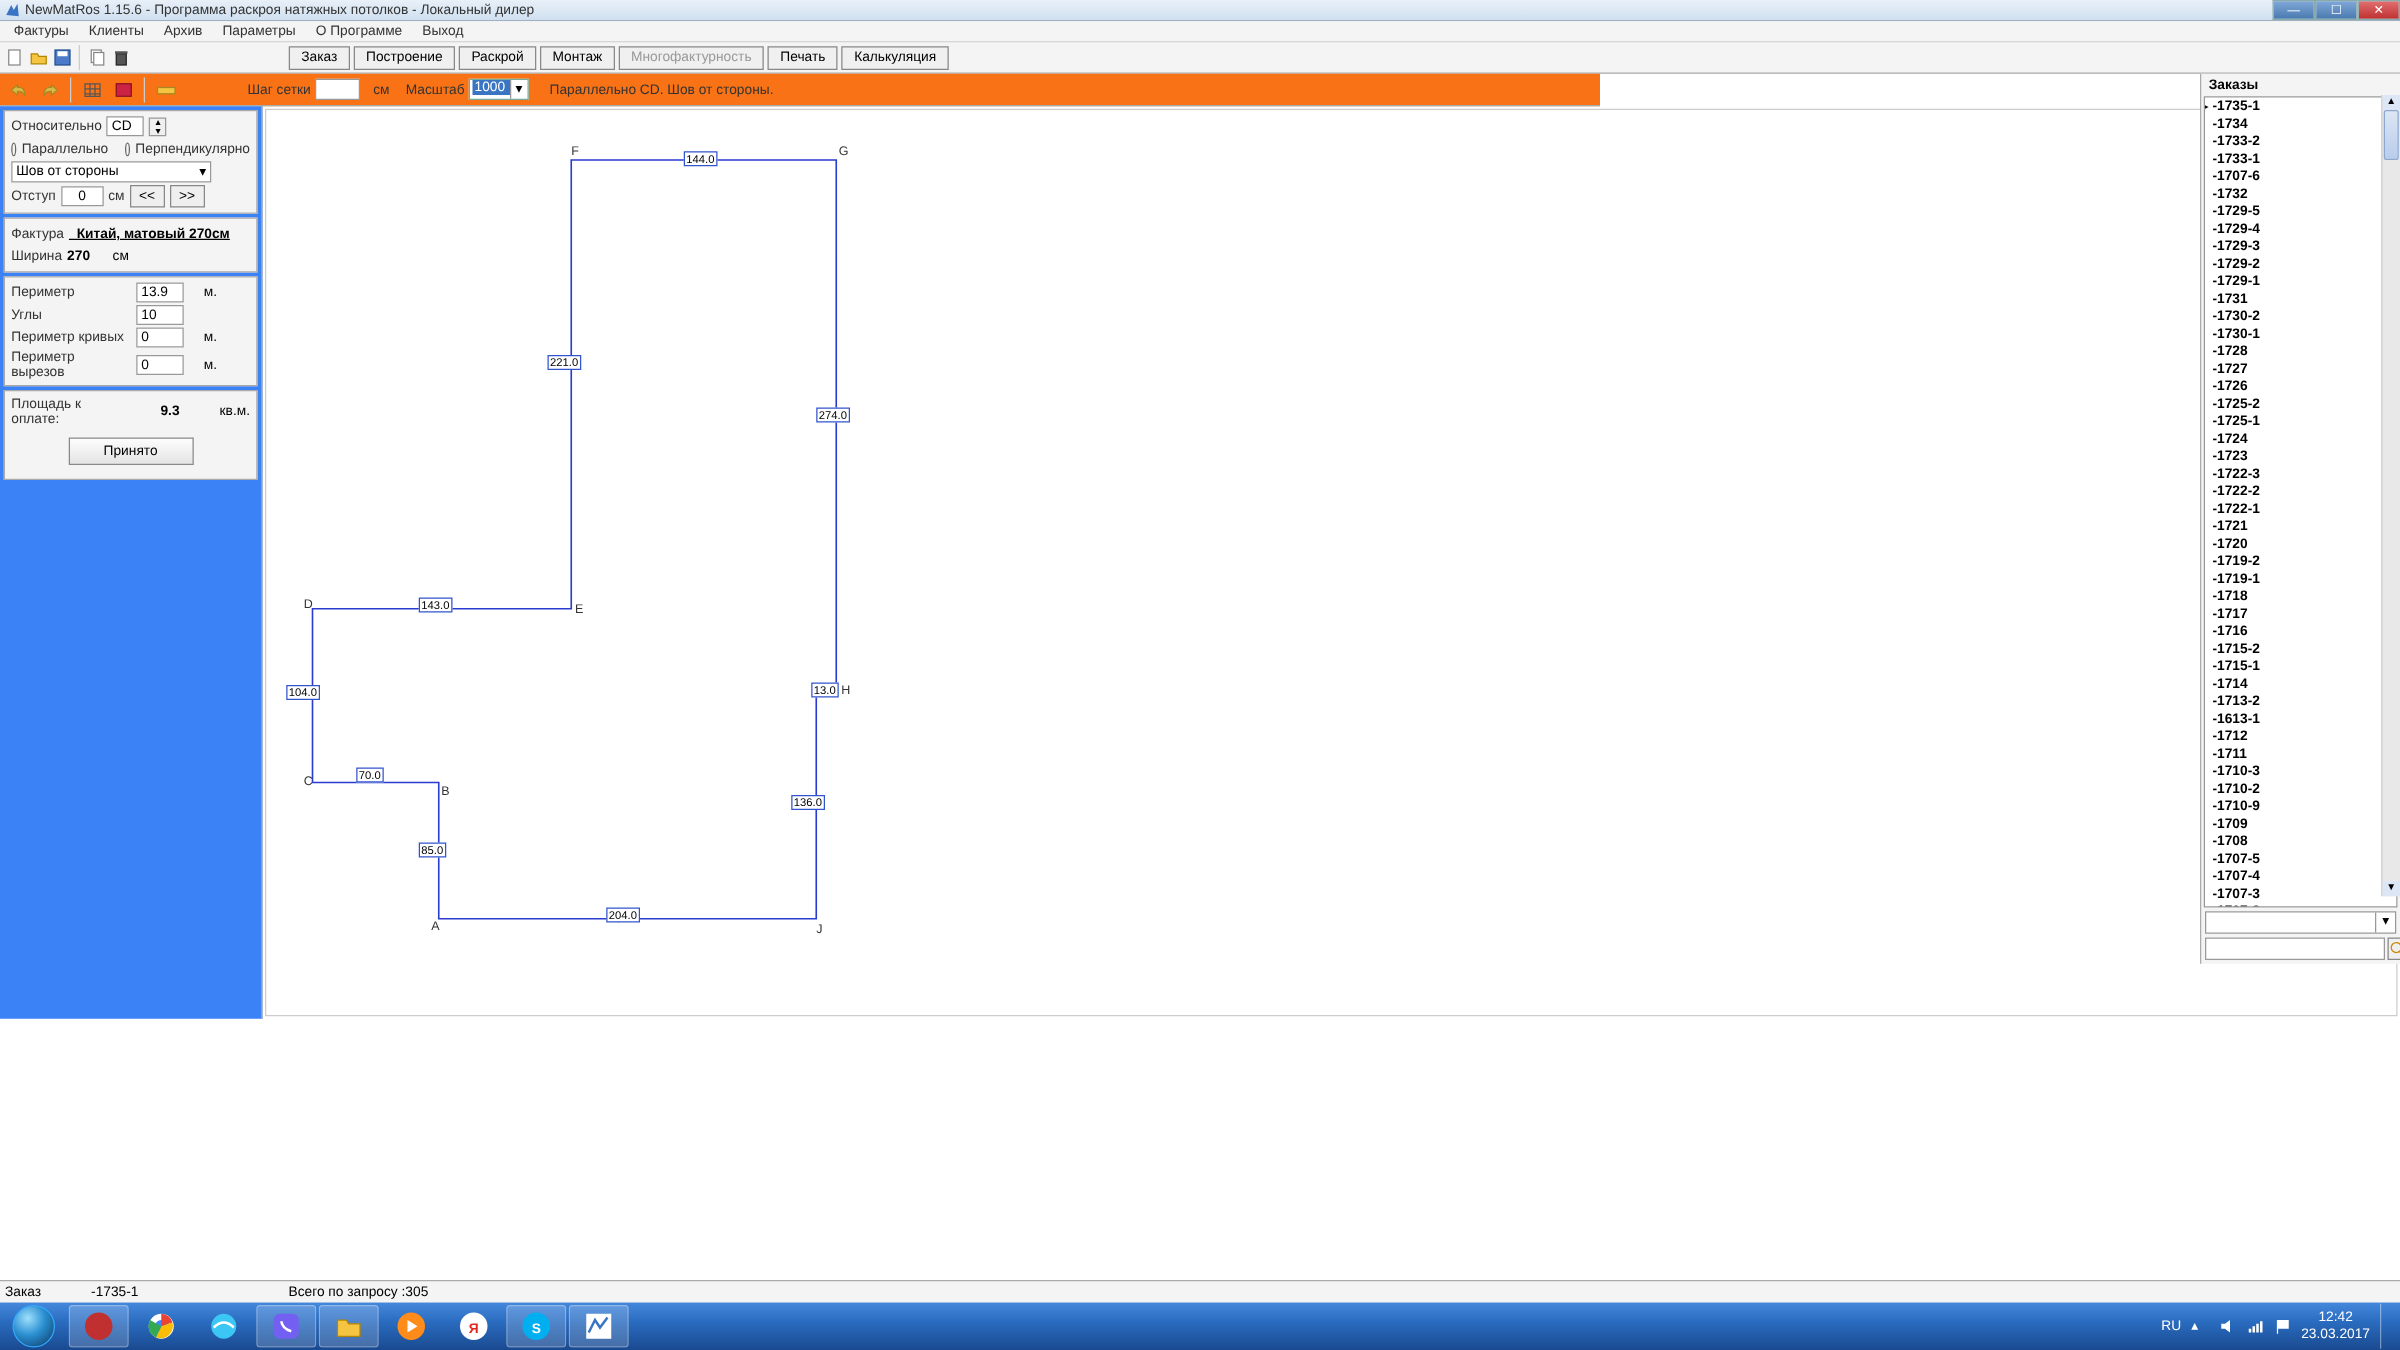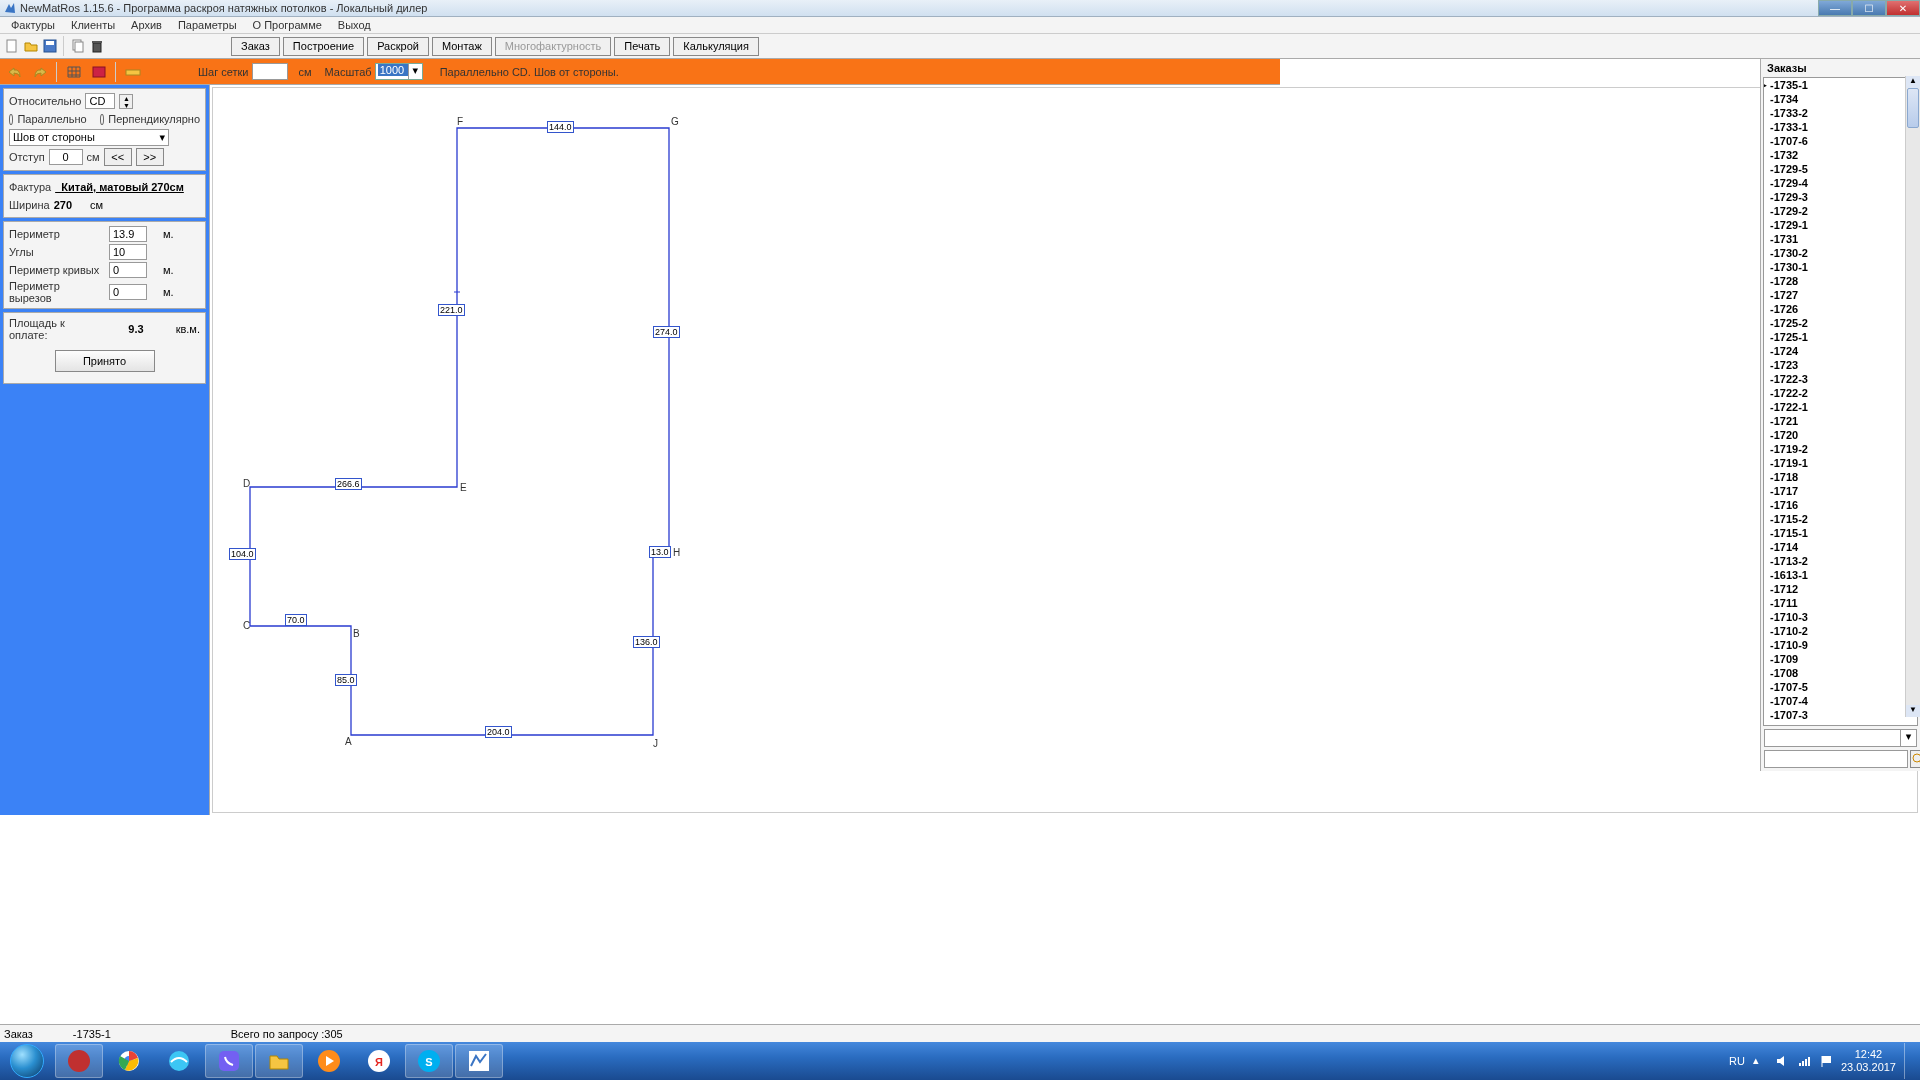--- a/index.html
+++ b/index.html
@@ -278,23 +278,23 @@
     <span class="vx-lbl" style="left:458px;top:28px">G</span>
     <span class="vx-lbl" style="left:247px;top:394px">E</span>
     <span class="vx-lbl" style="left:30px;top:390px">D</span>
     <span class="vx-lbl" style="left:30px;top:532px">C</span>
     <span class="vx-lbl" style="left:140px;top:540px">B</span>
     <span class="vx-lbl" style="left:132px;top:648px">A</span>
     <span class="vx-lbl" style="left:460px;top:459px">H</span>
     <span class="vx-lbl" style="left:440px;top:650px">J</span>
 
     <span class="edge-lbl" style="left:334px;top:33px">144.0</span>
-    <span class="edge-lbl" style="left:225px;top:216px">221.0</span>
+    <span class="edge-lbl" style="left:225px;top:196px">221.0</span>
     <span class="edge-lbl" style="left:440px;top:238px">274.0</span>
-    <span class="edge-lbl" style="left:122px;top:390px">266.6</span>
+    <span class="edge-lbl" style="left:122px;top:390px">143.0</span>
     <span class="edge-lbl" style="left:16px;top:460px">104.0</span>
     <span class="edge-lbl" style="left:72px;top:526px">70.0</span>
     <span class="edge-lbl" style="left:436px;top:458px">13.0</span>
     <span class="edge-lbl" style="left:122px;top:586px">85.0</span>
     <span class="edge-lbl" style="left:420px;top:548px">136.0</span>
     <span class="edge-lbl" style="left:272px;top:638px">204.0</span>
   </div>
 </div>
 
 <div class="rpanel">

